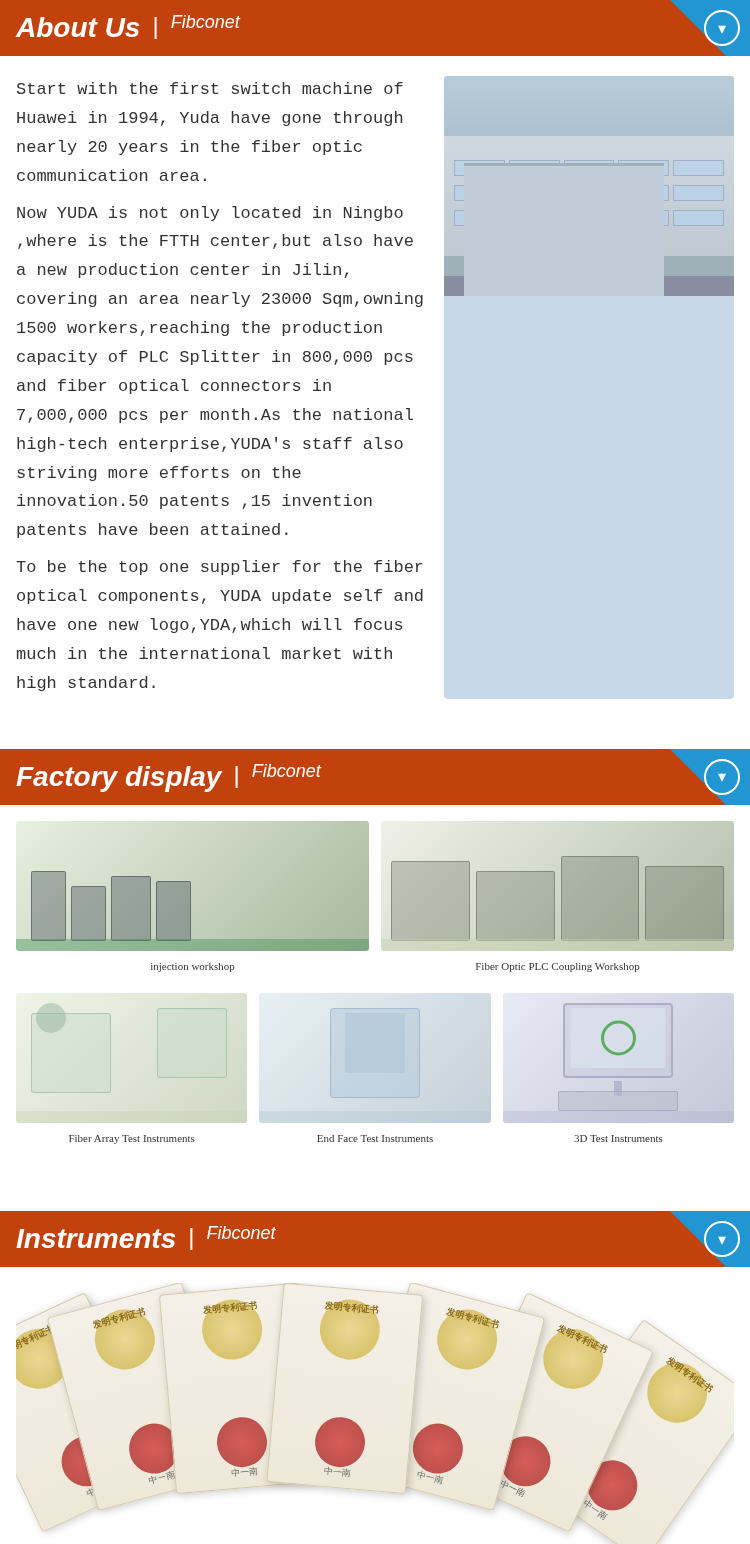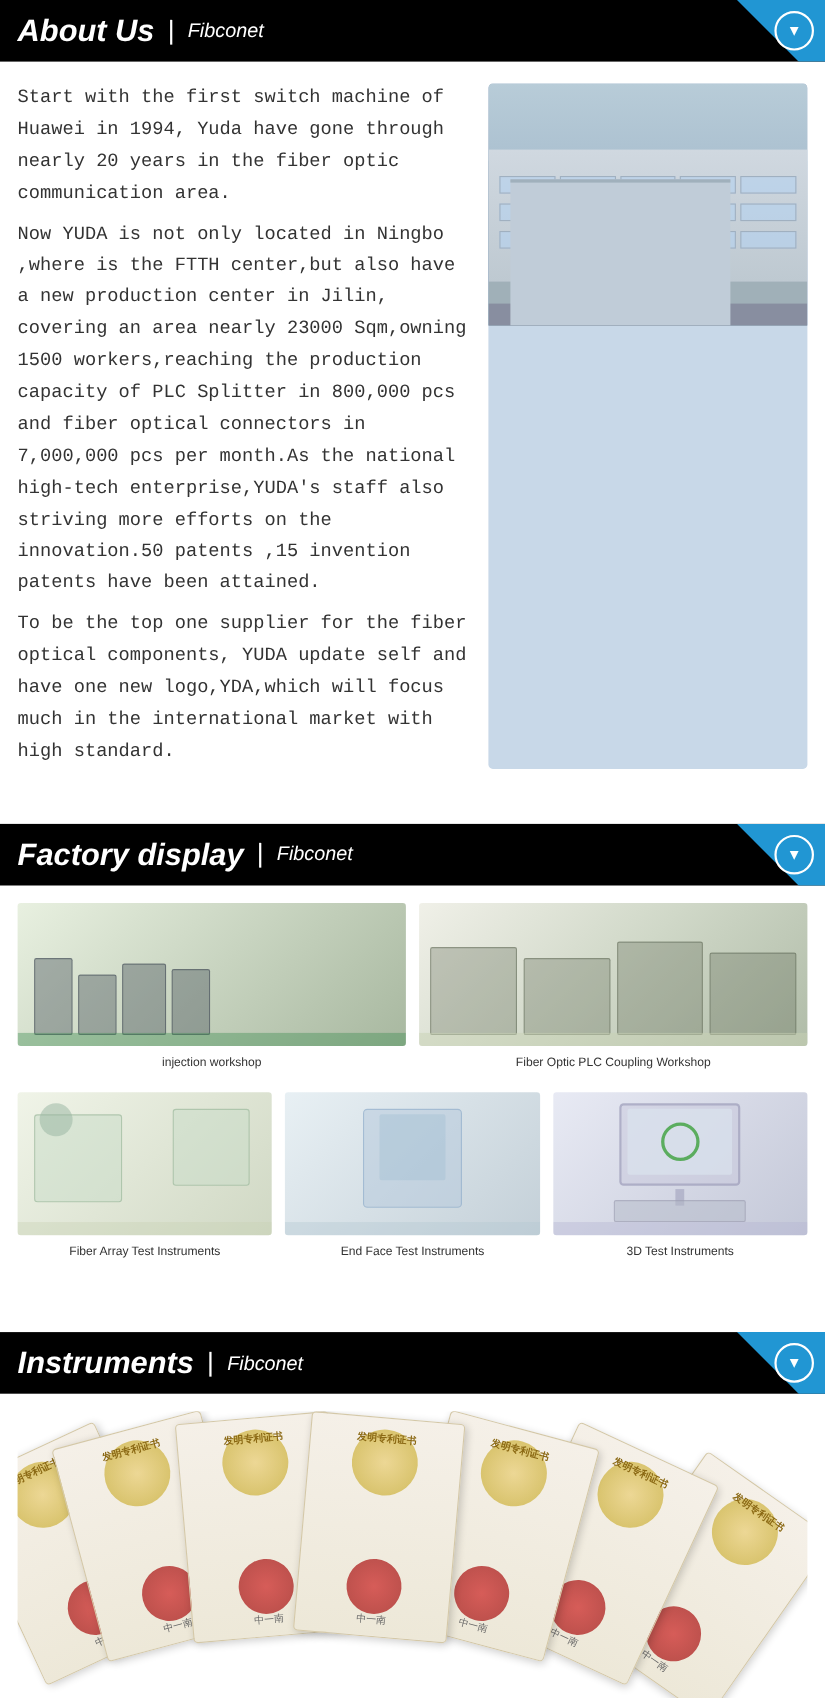--- a/index.html
+++ b/index.html
@@ -6,24 +6,24 @@
     body {
       width: 750px;
       font-family: Arial, sans-serif;
       background: #fff;
       color: #333;
     }
 
     
     .section-header {
       position: relative;
-      background: #000000;
+      background: #c2410c;
       padding: 12px 16px;
       display: flex;
-      align-items: center;
+      align-items: flex-start;
       overflow: hidden;
     }
     .section-header::after {
       content: '';
       position: absolute;
       right: 0;
       top: 0;
       width: 0;
       height: 0;
       border-style: solid;
@@ -160,21 +160,21 @@
     .factory-img.test2 {
       background: linear-gradient(135deg, #e8f0f4 0%, #c4d0d8 100%);
     }
     .factory-img.test3 {
       background: linear-gradient(135deg, #e8eaf4 0%, #c4c8d8 100%);
     }
     .factory-caption {
       font-size: 11px;
       text-align: center;
       color: #333;
-      font-family: Liberation Sans, sans-serif;
+      font-family: Liberation Serif, serif;
       line-height: 1.3;
     }
 
     
     .cert-section {
       margin-bottom: 30px;
     }
     .cert-content {
       padding: 16px;
     }

